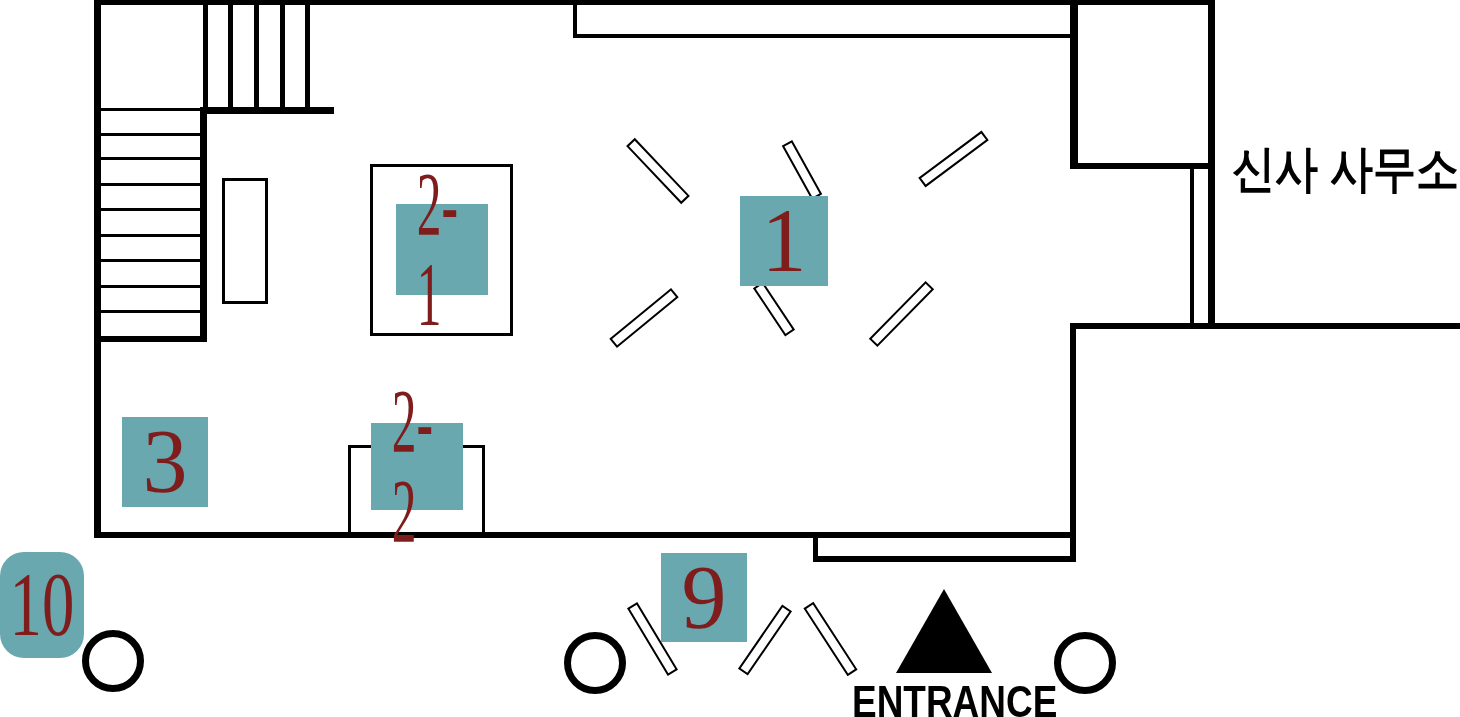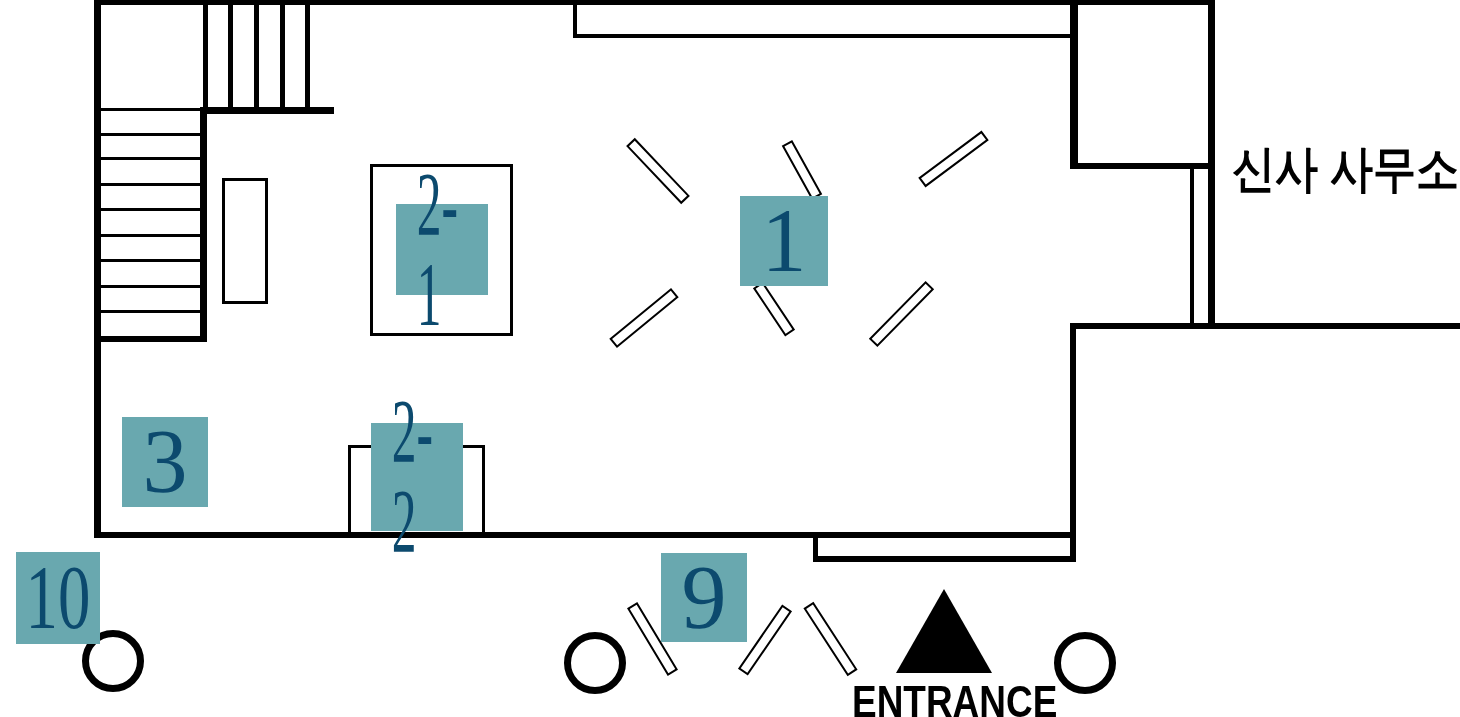--- a/index.html
+++ b/index.html
@@ -7,21 +7,21 @@
     position:relative;width:1460px;height:717px;background:#fff;
     overflow:hidden;
     font-family:"Liberation Sans","DejaVu Sans",sans-serif;
   }
   .w{position:absolute;background:#000;}
   .rect{position:absolute;background:#fff;border:3px solid #000;box-sizing:border-box;}
   .case{position:absolute;height:12px;background:#fff;border:2.5px solid #000;box-sizing:border-box;}
   .circle{position:absolute;width:62px;height:62px;border:7px solid #000;border-radius:50%;background:#fff;box-sizing:border-box;}
   .tri{position:absolute;width:0;height:0;border-left:48px solid transparent;border-right:48px solid transparent;border-bottom:84px solid #000;}
   .marker{
-    position:absolute;background:var(--accent,#69A8AF);color:#0c4a6e;
+    position:absolute;background:var(--accent,#69A8AF);color:#7f1d1d;
     display:flex;align-items:center;justify-content:center;
     font-family:"Liberation Serif","DejaVu Serif",serif;
   }
   .marker span{font-size:90px;line-height:1;display:block;transform-origin:center;}
   .marker span.mlen2{transform:scaleX(0.72);}
   .marker span.mlen3{transform:scaleX(0.55);}
   .evlabel{
     position:absolute;left:1078px;top:4px;width:130px;height:160px;
     display:flex;align-items:center;justify-content:center;
     font-weight:bold;font-size:62px;color:#000;
@@ -99,27 +99,27 @@
   <div class="entrance">ENTRANCE</div>
   <div class="office">신사 사무소</div>
 
   <div>
       <div class="marker" style="left: 740px; top: 196px; width: 88px; height: 90px;">
         <span class="mlen1">1</span>
       </div>
       <div class="marker" style="left: 396px; top: 204px; width: 92px; height: 91px;">
         <span class="mlen3">2-1</span>
       </div>
-      <div class="marker" style="left: 371px; top: 423px; width: 92px; height: 108px;">
+      <div class="marker" style="left: 371px; top: 423px; width: 92px; height: 87px;">
         <span class="mlen3">2-2</span>
       </div>
       <div class="marker" style="left: 122px; top: 417px; width: 86px; height: 90px;">
         <span class="mlen1">3</span>
       </div>
       <div class="marker" style="left: 661px; top: 553px; width: 86px; height: 89px;">
         <span class="mlen1">9</span>
       </div>
-      <div class="marker" style="left: 16px; top: 552px; width: 84px; height: 92px;">
+      <div class="marker" style="left: 0px; top: 552px; width: 84px; height: 106px; border-radius: 24px;">
         <span class="mlen2">10</span>
       </div>
     </div>
 
 </div>
 
 </body></html>

